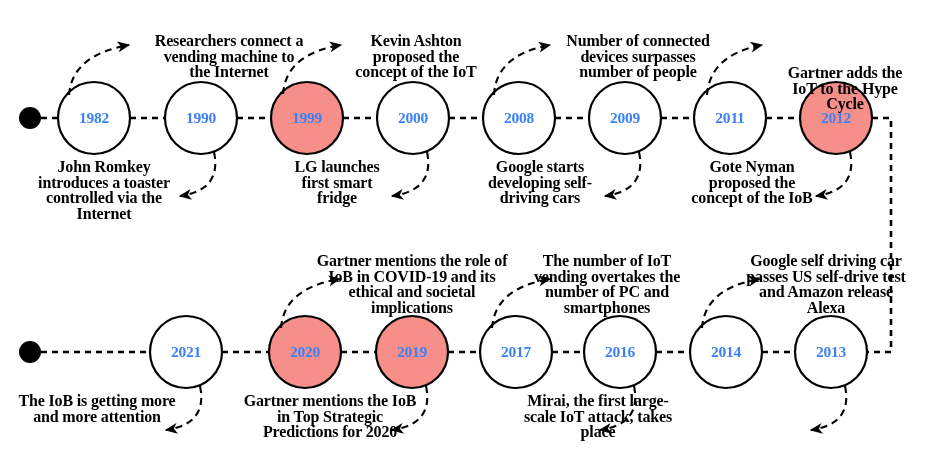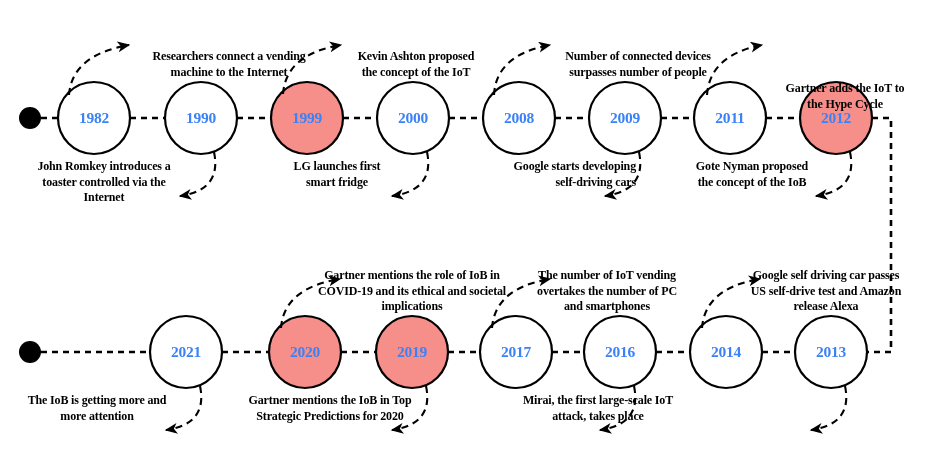--- a/index.html
+++ b/index.html
@@ -33,21 +33,21 @@
     font-size: 15.5px;
     color: #3b82f6;
     letter-spacing: -0.2px;
     white-space: nowrap;
     pointer-events: none;
   }
   .evt {
     position: absolute;
     font-family: "Liberation Serif", "DejaVu Serif", serif;
     font-weight: bold;
-    font-size: 12px;
+    font-size: 16px;
     line-height: 15.6px;
     color: #000000;
     text-align: center;
     letter-spacing: -0.15px;
   }
   .evt.above { transform: translate(-50%, -100%); }
   .evt.below { transform: translate(-50%, 0); }
 </style>
 </head>
 <body>
@@ -145,21 +145,21 @@
   <div class="node-label" style="left:412px; top:352px;">2019</div>
   <div class="node-label" style="left:516px; top:352px;">2017</div>
   <div class="node-label" style="left:620px; top:352px;">2016</div>
   <div class="node-label" style="left:726px; top:352px;">2014</div>
   <div class="node-label" style="left:831px; top:352px;">2013</div>
 
   <div class="evt below" style="left:104px; top:159px; width:150px;">John Romkey introduces a toaster controlled via the Internet</div>
   <div class="evt above" style="left:229px; top:80px; width:154px;">Researchers connect a vending machine to the Internet</div>
   <div class="evt below" style="left:337px; top:159px; width:112px;">LG launches first smart fridge</div>
   <div class="evt above" style="left:416px; top:80px; width:128px;">Kevin Ashton proposed the concept of the IoT</div>
-  <div class="evt below" style="left:571px; top:159px; width:130px;text-align:right;">Google starts developing self-driving cars</div>
+  <div class="evt below" style="left:540px; top:159px; width:130px;">Google starts developing self-driving cars</div>
   <div class="evt above" style="left:638px; top:80px; width:158px;">Number of connected devices surpasses number of people</div>
   <div class="evt below" style="left:752px; top:159px; width:124px;">Gote Nyman proposed the concept of the IoB</div>
   <div class="evt above" style="left:845px; top:80px; width:128px;margin-top:32px;">Gartner adds the IoT to the Hype Cycle</div>
 
   <div class="evt below" style="left:97px;  top:393px; width:160px;">The IoB is getting more and more attention</div>
   <div class="evt below" style="left:330px; top:393px; width:185px;">Gartner mentions the IoB in Top Strategic Predictions for 2020</div>
   <div class="evt above" style="left:412px; top:315px; width:192px;">Gartner mentions the role of IoB in COVID-19 and its ethical and societal implications</div>
   <div class="evt below" style="left:552px; top:393px; width:152px;margin-left:46px;">Mirai, the first large-scale IoT attack, takes place</div>
   <div class="evt above" style="left:607px; top:315px; width:160px;">The number of IoT vending overtakes the number of  PC and smartphones</div>
   <div class="evt above" style="left:826px; top:315px; width:164px;">Google self driving car passes US self-drive test and Amazon release Alexa</div>

